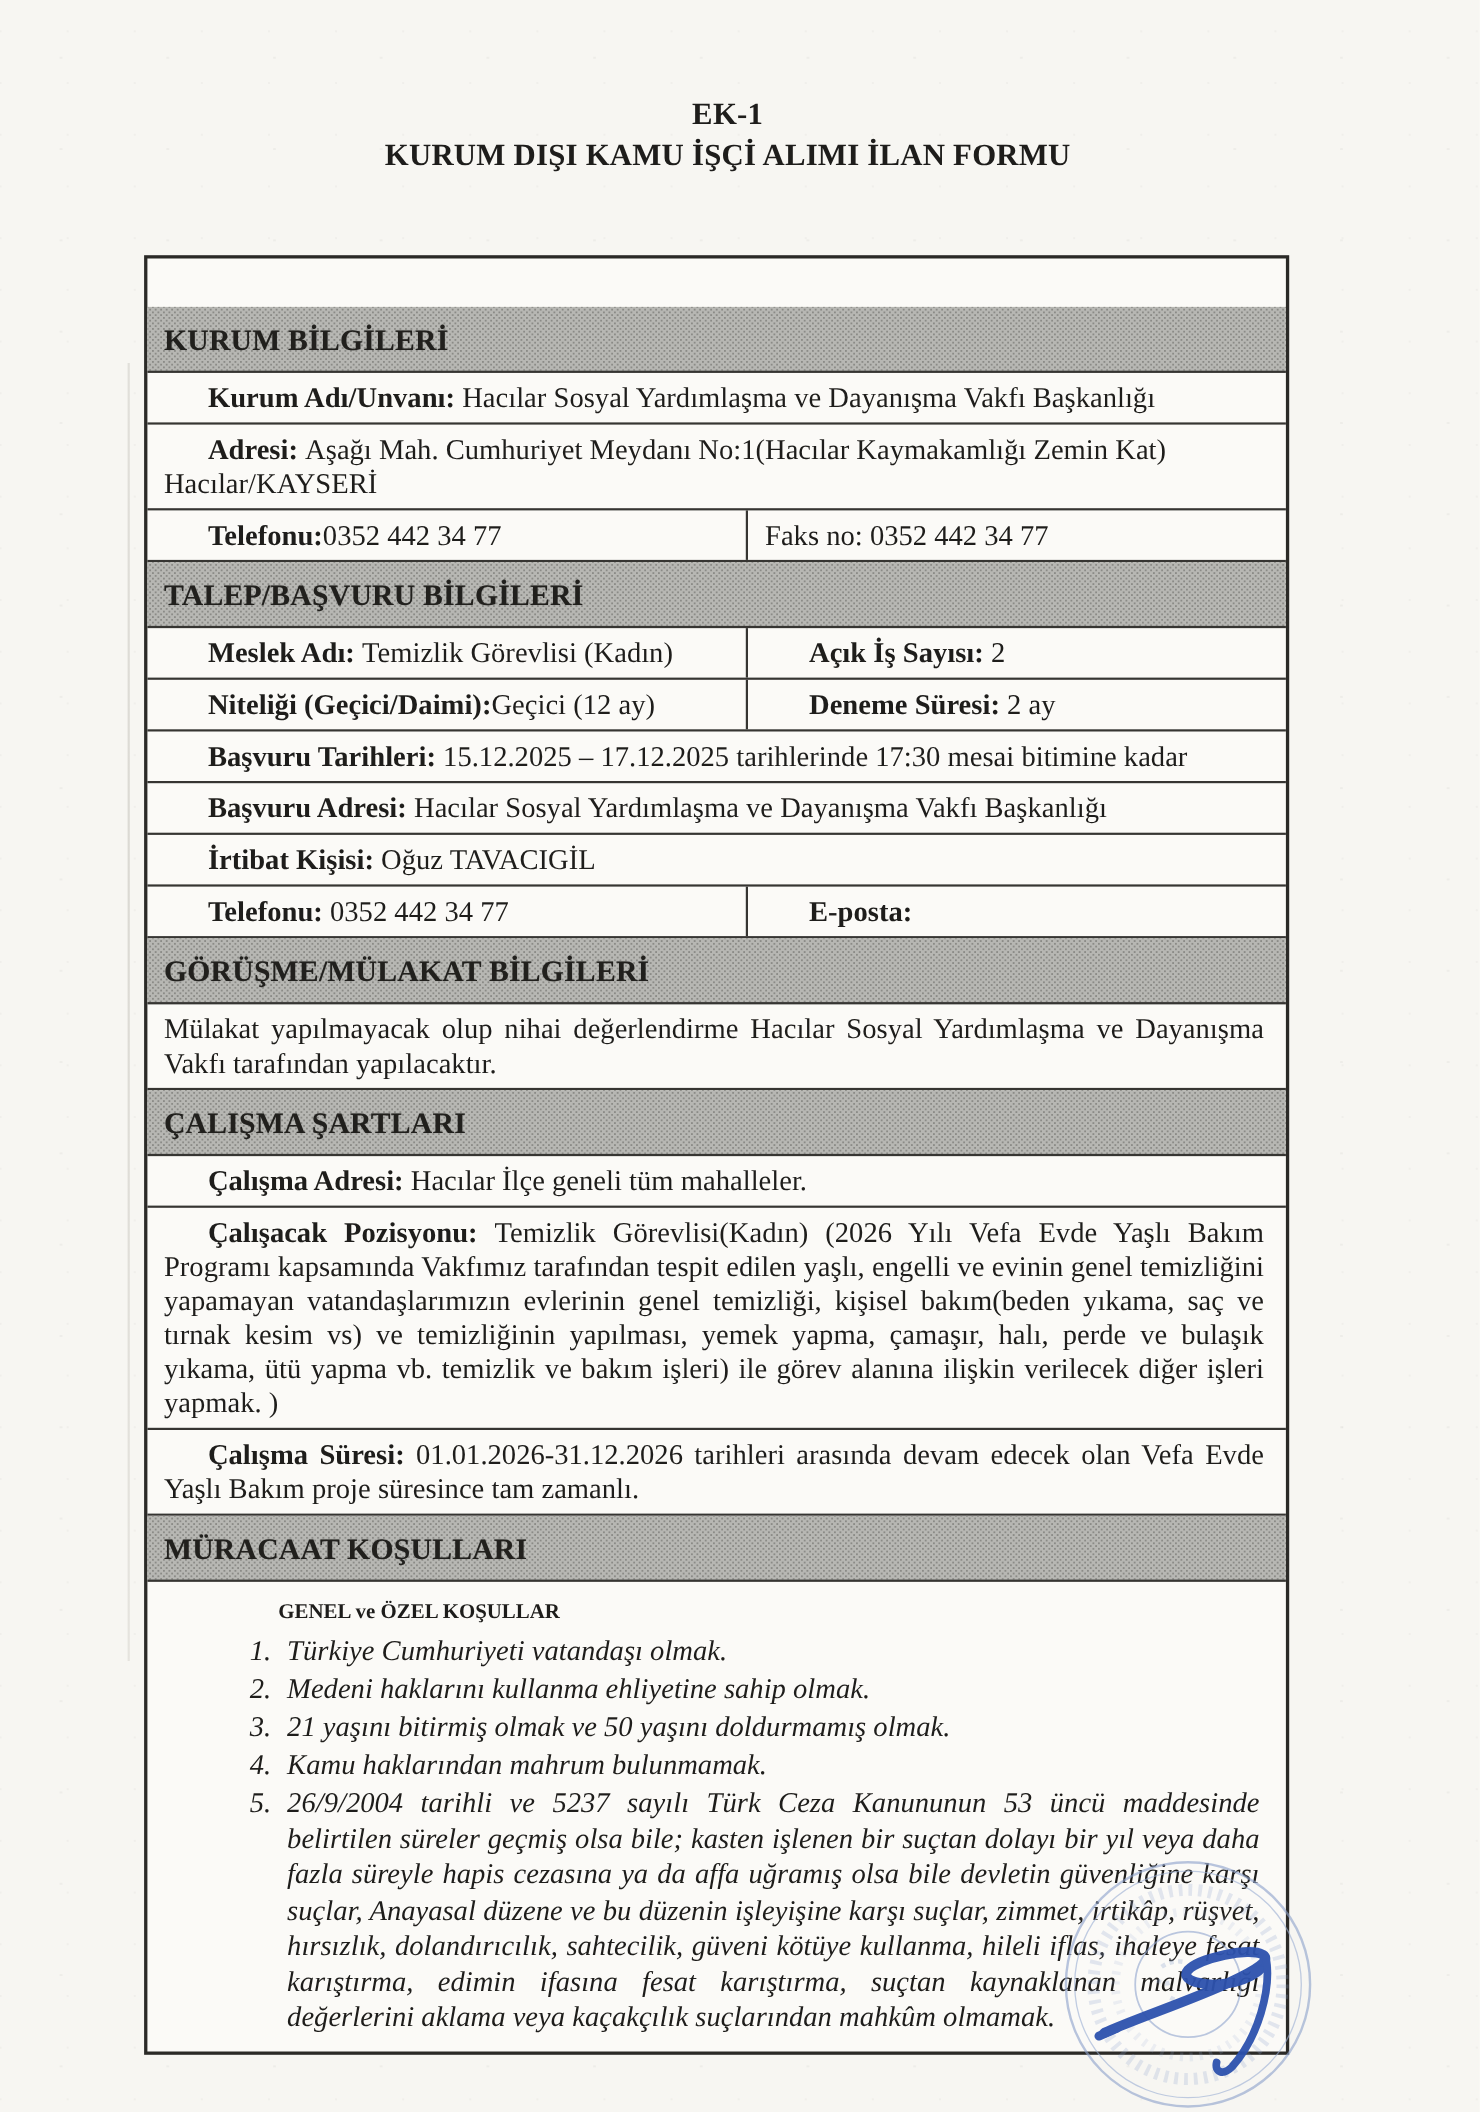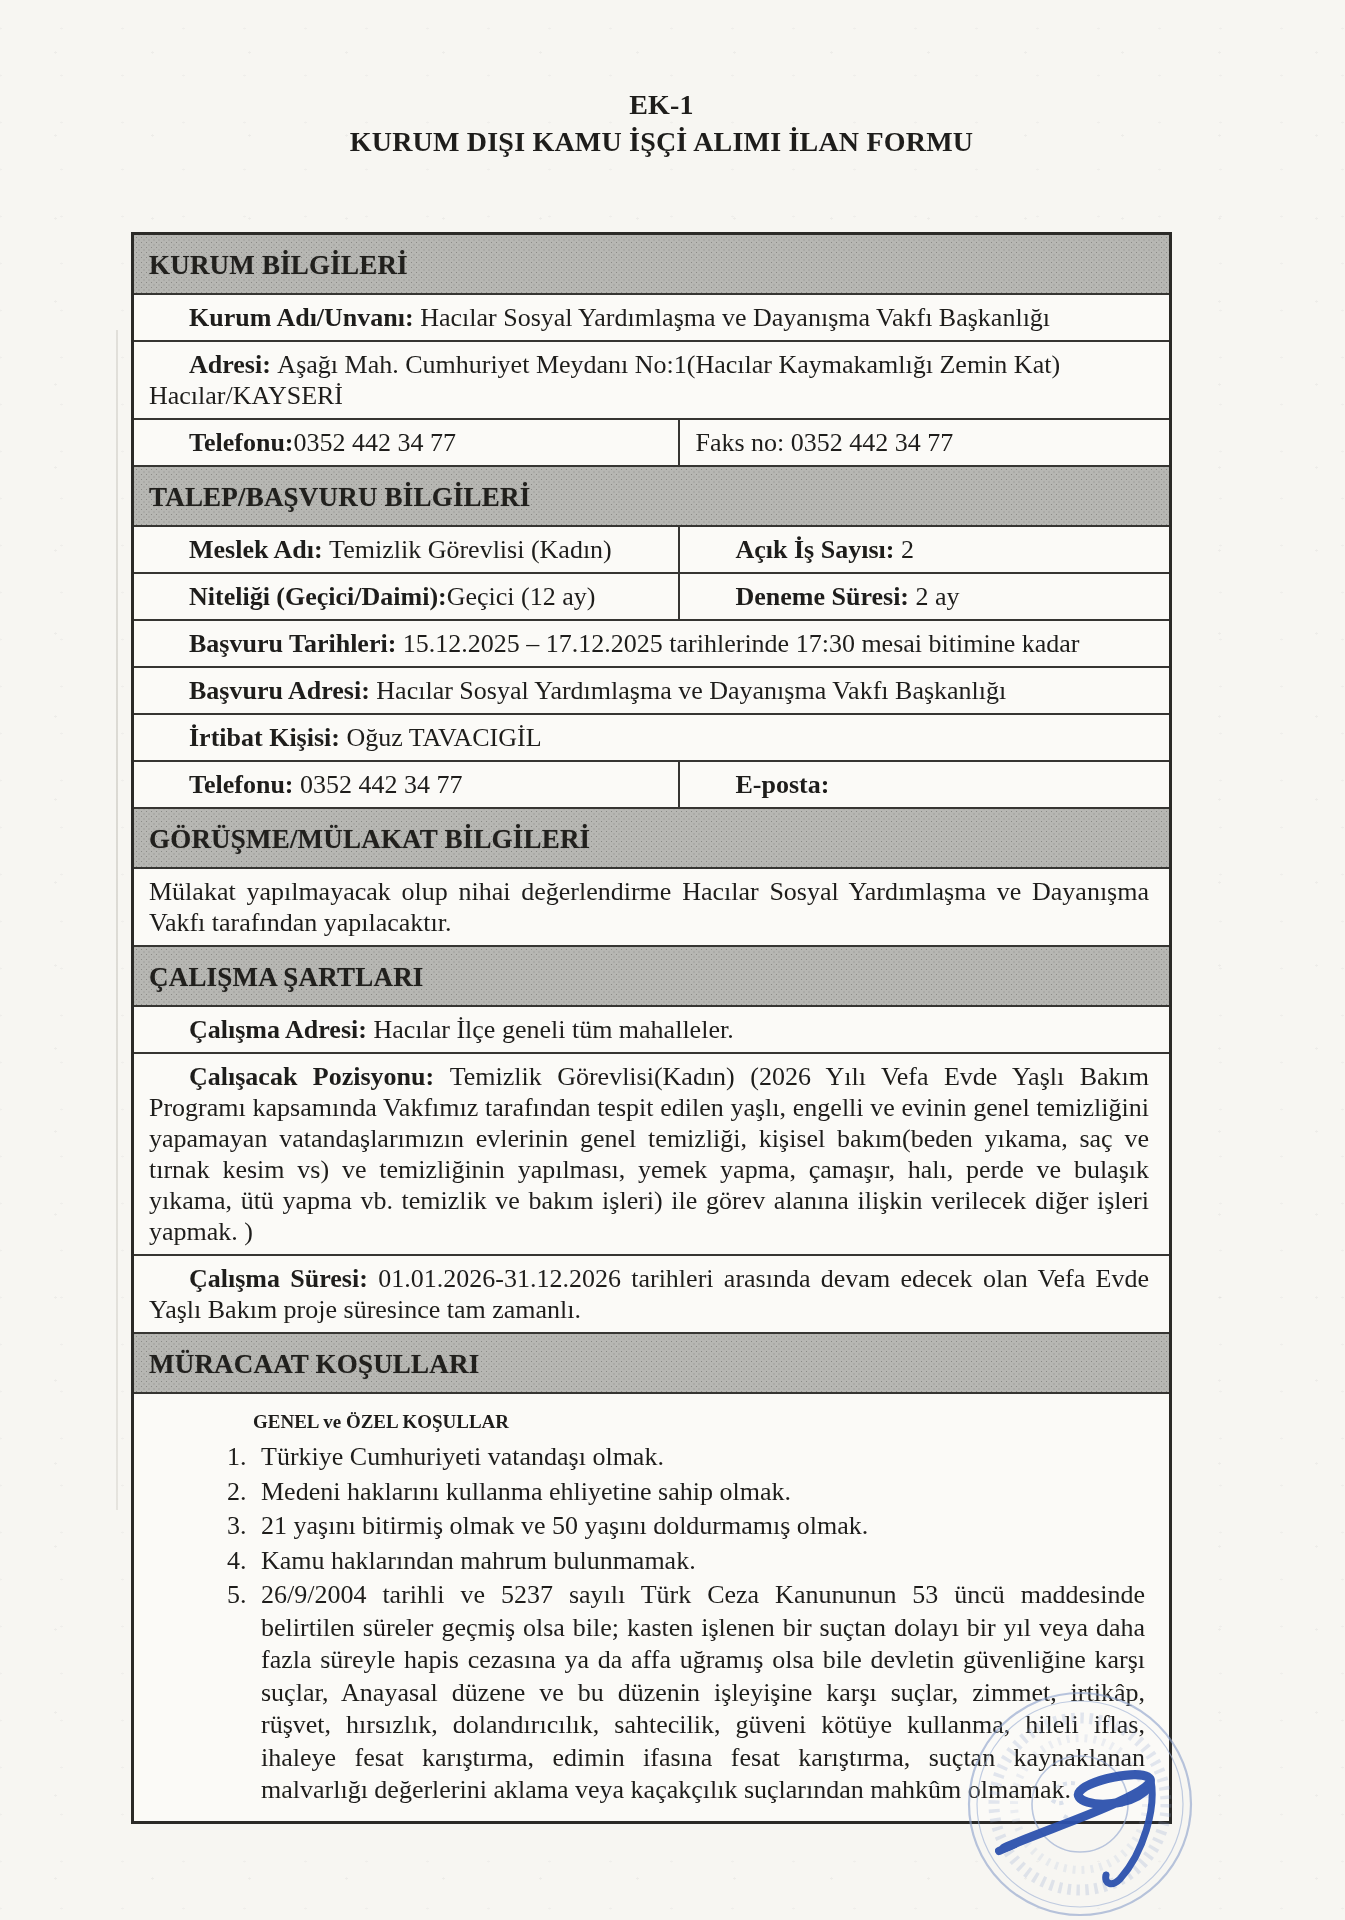--- a/index.html
+++ b/index.html
@@ -56,21 +56,21 @@
   }
   .cellpad{padding:7px 20px 7px 15px;}
   .split{display:flex;align-items:stretch;gap:32px;}
   .split .c-left{width:51.1%;box-sizing:border-box;}
   .split .c-right{width:48.9%;box-sizing:border-box;border-left:2px solid #363532;}
   .lb{font-weight:700;margin-left:40px;}
   .lr{font-weight:400;}
   .just{text-align:justify;}
   .cond{padding:10px 24px 12px 0;}
   .cond .cond-title{font-weight:700;margin:2px 0 4px 119px;font-size:19px;}
-  .cond ol{margin:0;padding:0 0 0 119px;}
+  .cond ol{margin:0;padding:0 0 0 119px;font-style:italic;}
   .cond ol li{
     padding-left:8px;margin:0 0 2px 0;
     font-size:26px;line-height:32.5px;text-align:justify;
   }
   .cond ol li::marker{font-size:26px;}
   .stamp-wrap{position:absolute;left:952px;top:1676px;width:262px;height:244px;}
   .stamp-wrap svg{display:block;overflow:visible;}
 </style>
 </head>
 <body>
@@ -78,21 +78,21 @@
 <div class="scan-noise"></div>
 <div class="scan-line"></div>
 
 <div class="doc-title">
   <div>EK-1</div>
   <div>KURUM DIŞI KAMU İŞÇİ ALIMI İLAN FORMU</div>
 </div>
 
 <div class="form-table">
 
-  <div class="row bar" style="border-top:none;">
+  <div class="row bar" style="border-top:none;margin-top:44px;">
     <span>KURUM BİLGİLERİ</span>
   </div>
 
   <div class="row cellpad">
     <span class="lb">Kurum Adı/Unvanı: </span><span>Hacılar Sosyal Yardımlaşma ve Dayanışma Vakfı Başkanlığı</span>
   </div>
 
   <div class="row cellpad">
     <span class="lb">Adresi: </span><span>Aşağı Mah. Cumhuriyet Meydanı No:1(Hacılar Kaymakamlığı Zemin Kat) Hacılar/KAYSERİ</span>
   </div>

